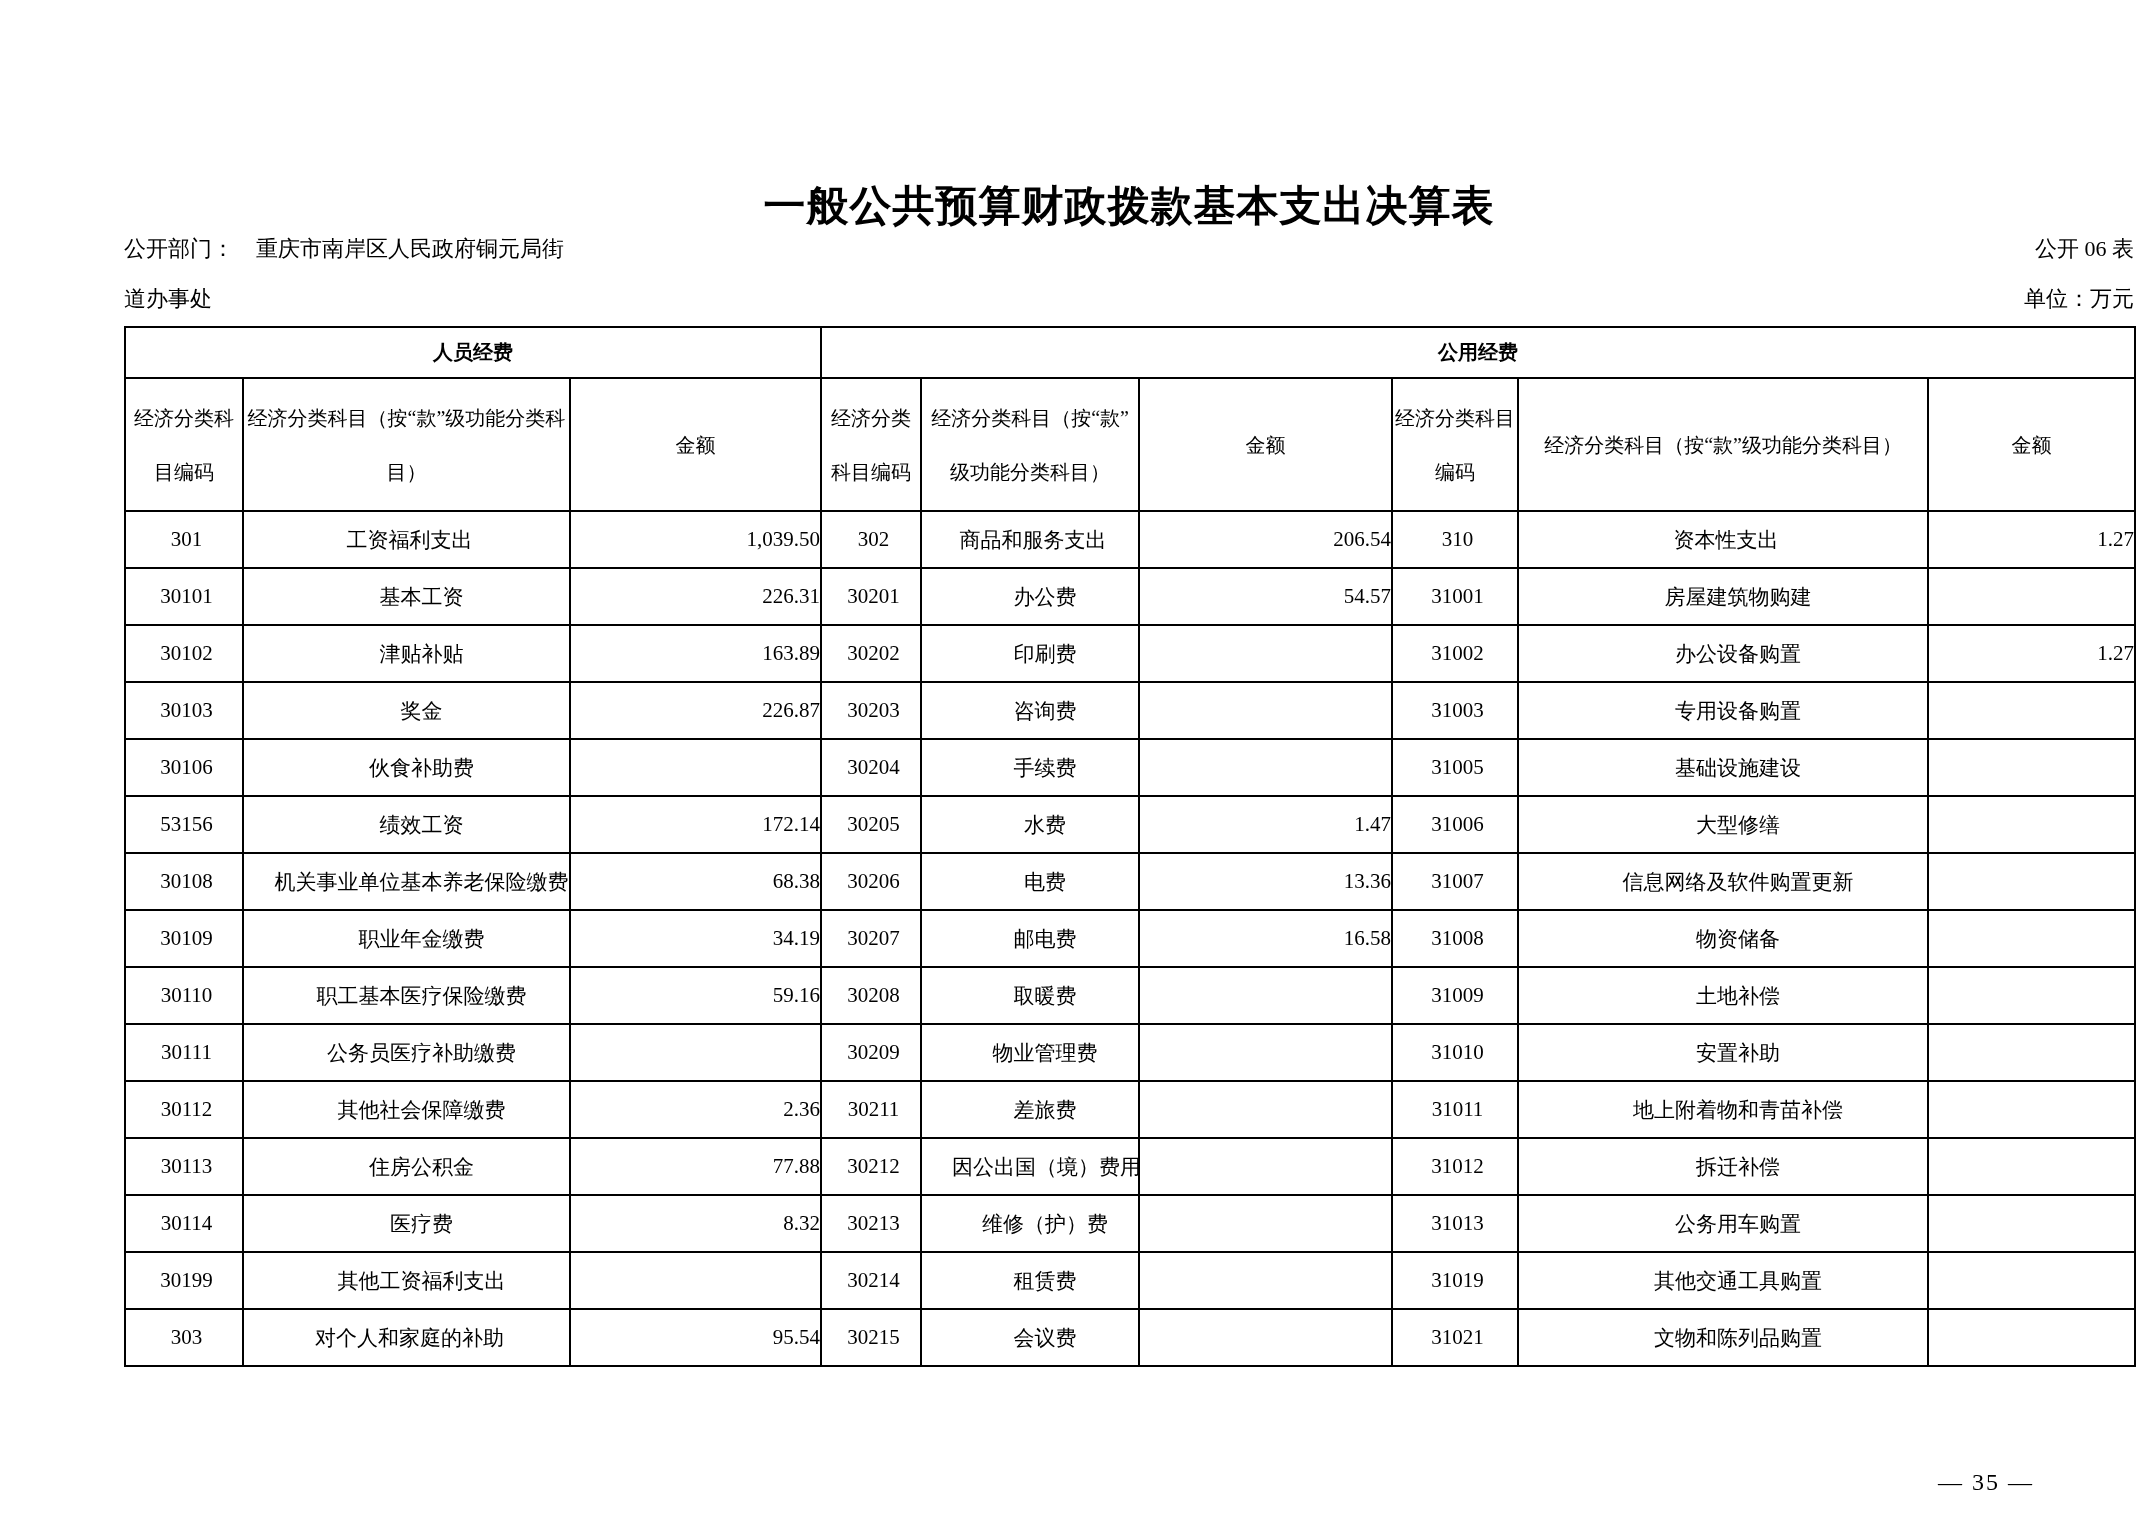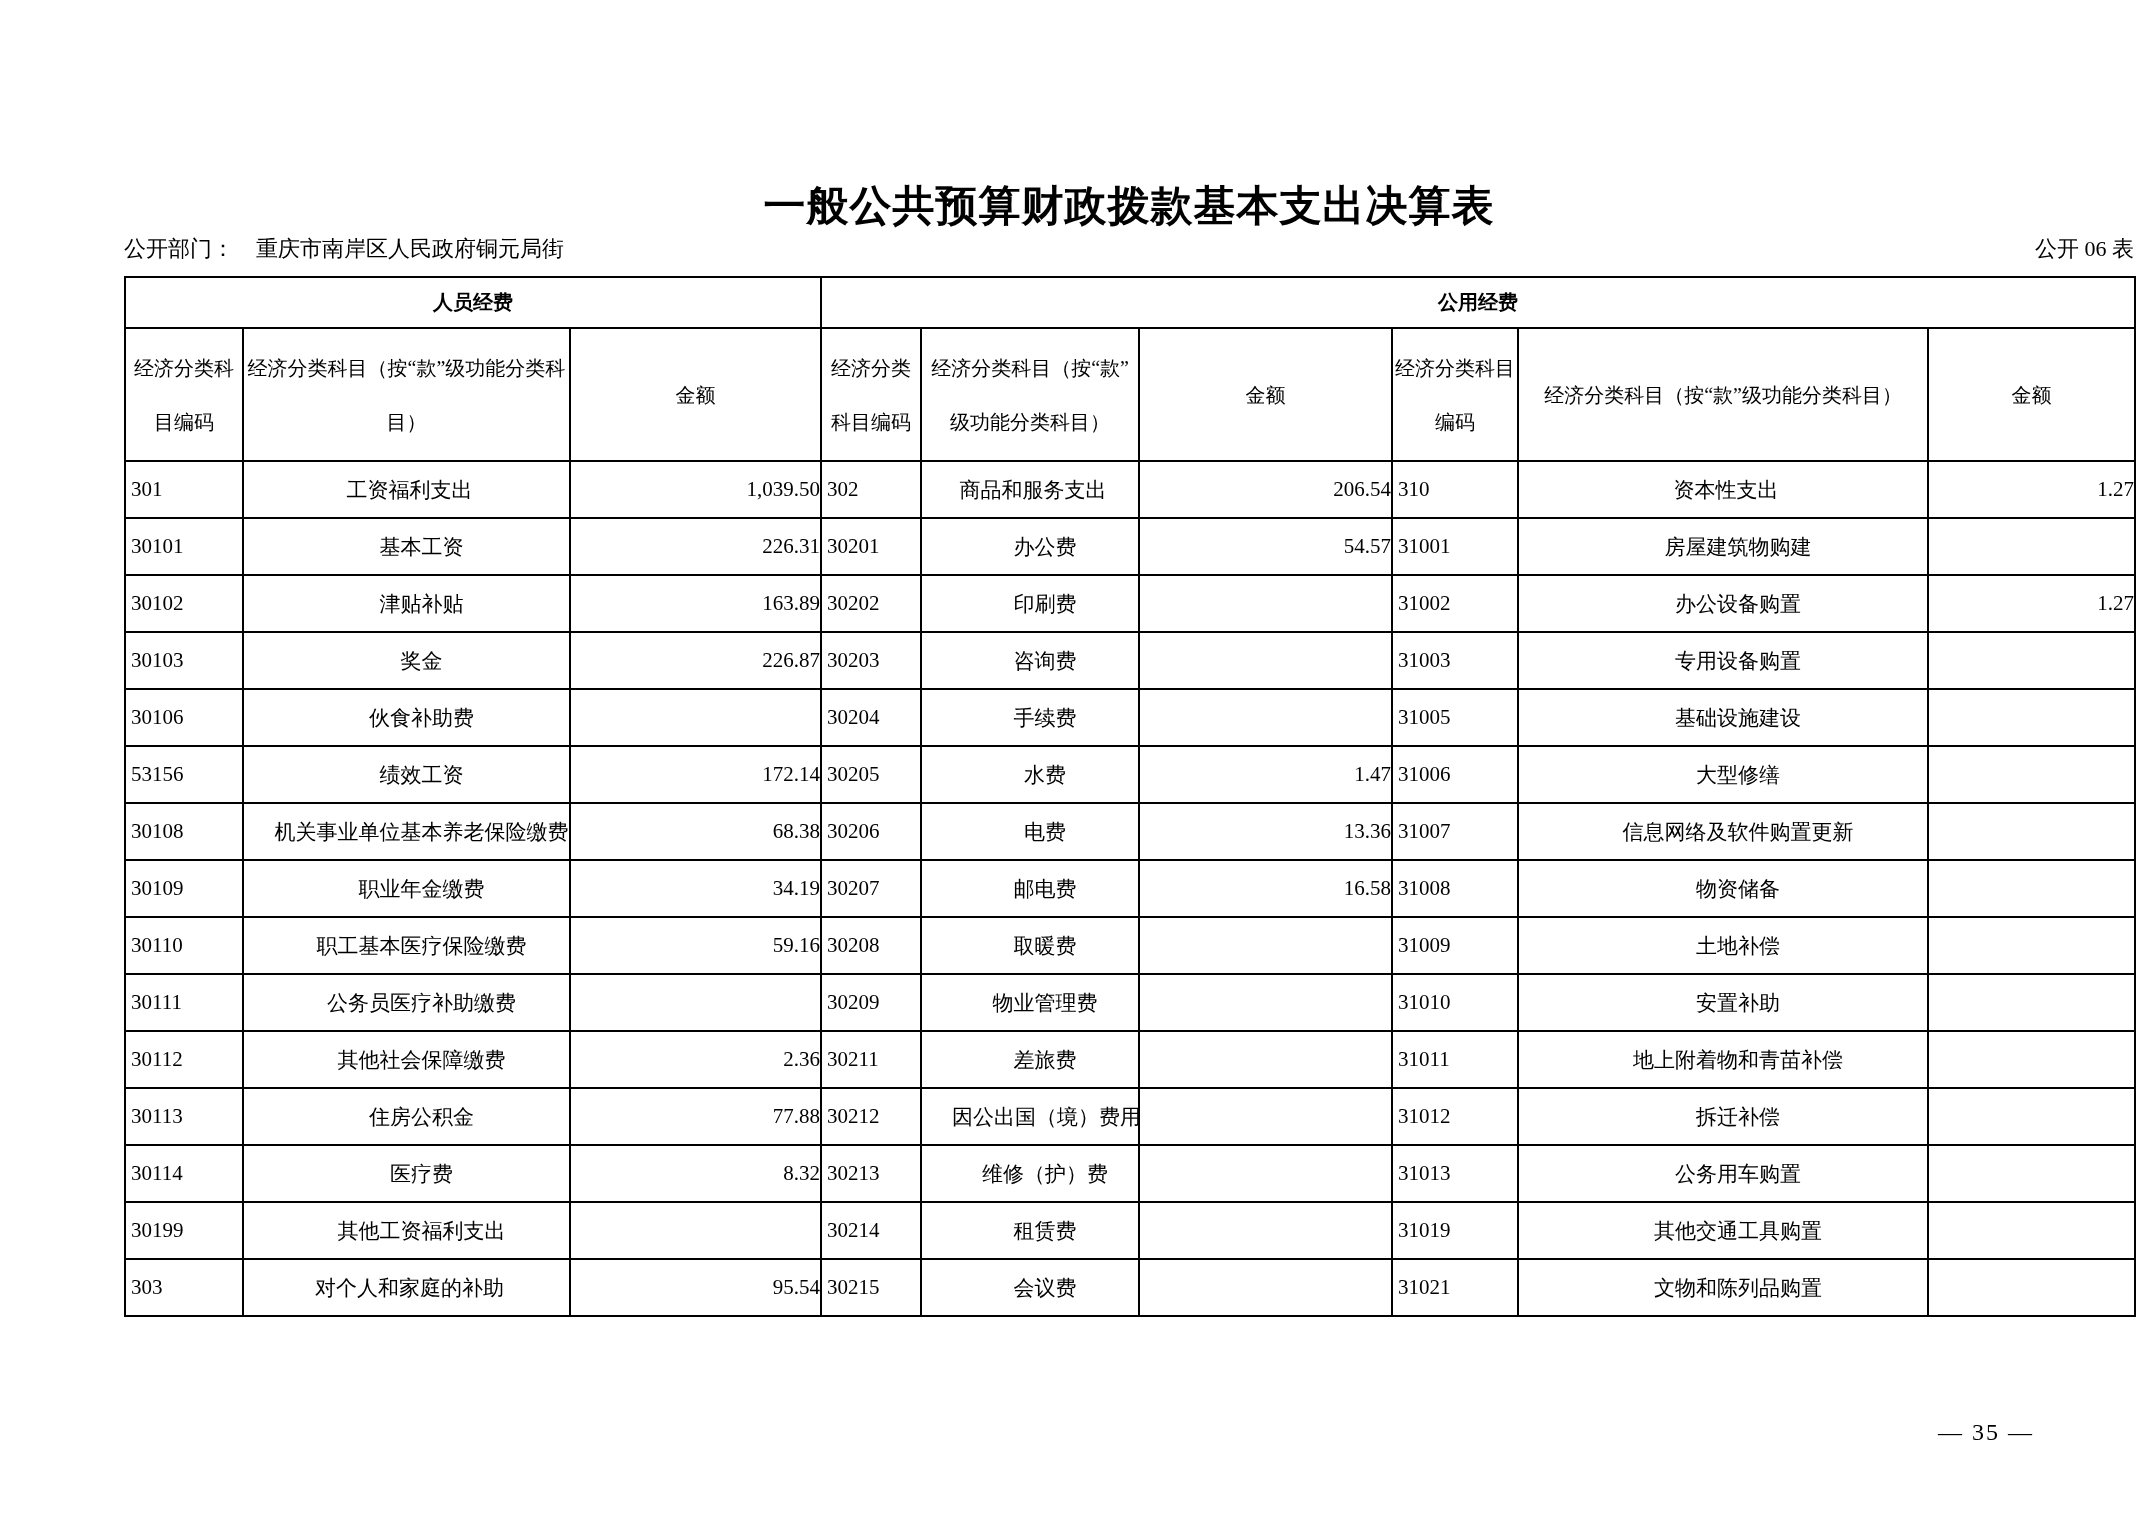--- a/index.html
+++ b/index.html
@@ -48,21 +48,21 @@
   }
   tr.col-row th {
     height: 133px;
     font-size: 20px; font-weight: 400;
     text-align: center;
     white-space: pre-line;
     line-height: 54px;
     padding: 0 2px;
   }
   tbody td { height: 57px; font-size: 21px; white-space: nowrap; }
-  td.code   { text-align: left;  padding-left: 5px; }
+  td.code   { text-align: center;  padding-left: 5px; }
   td.subj   { text-align: center;  padding-left: 6px; }
   td.subj.indent { padding-left: 30px; }
   td.amt    { text-align: right; }
   .footer {
     margin-top: 102px;
     text-align: right;
     padding-right: 100px;
     font-size: 24px;
     letter-spacing: 2px;
   }
@@ -73,20 +73,24 @@
 <div class="page">
 
   <h1 class="title">一般公共预算财政拨款基本支出决算表</h1>
 
   <div class="meta">
     <div class="meta-row">
       <div class="meta-left">
         <span class="label">公开部门：</span><span>重庆市南岸区人民政府铜元局街</span>
       </div>
       <div class="meta-right">公开 06 表</div>
+    </div>
+    <div class="meta-row">
+      <div class="meta-left">道办事处</div>
+      <div class="meta-right">单位：万元</div>
     </div>
   </div>
 
   <table class="budget">
     <colgroup>
       <col style="width:118px">
         <col style="width:327px">
         <col style="width:251px">
       <col style="width:100px">
         <col style="width:218px">

